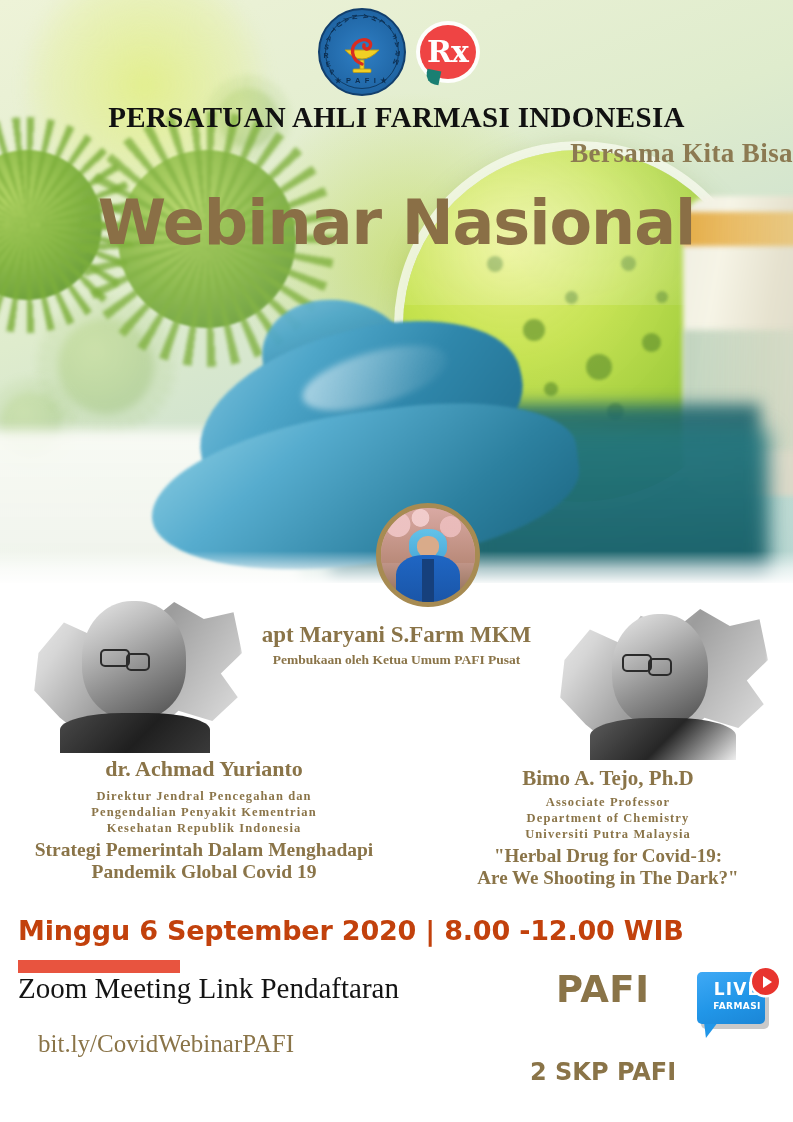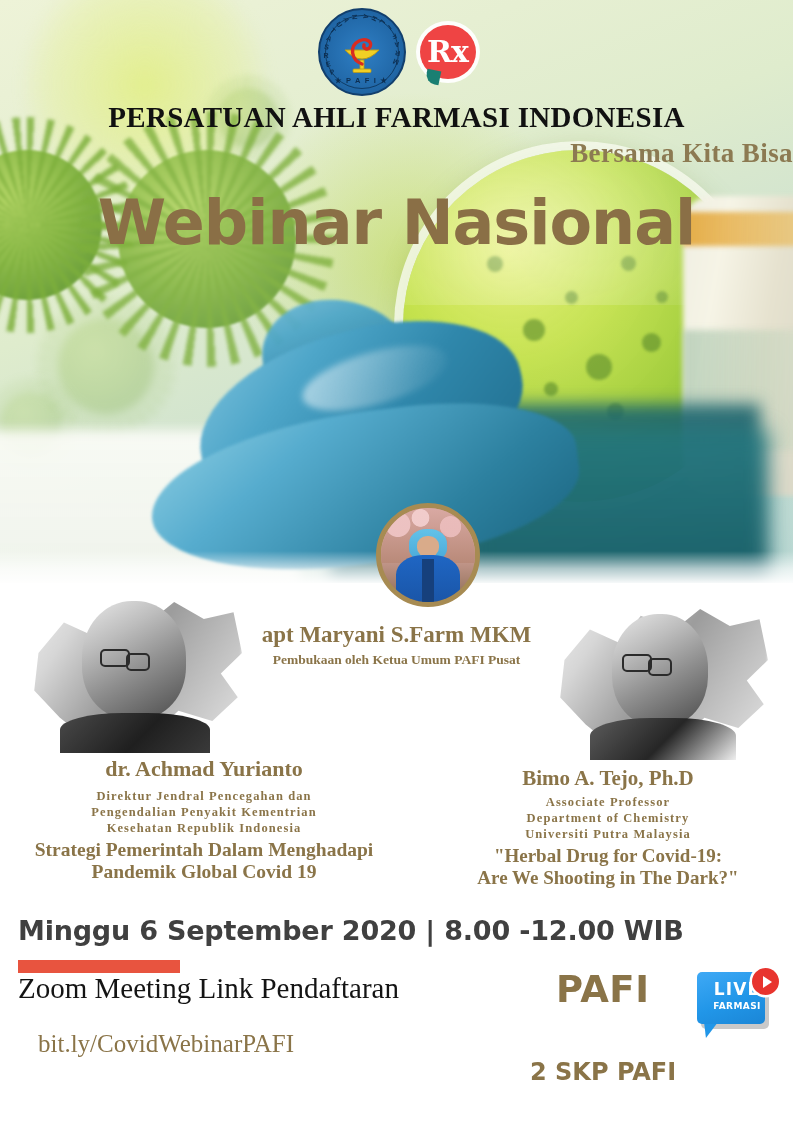--- a/index.html
+++ b/index.html
@@ -313,21 +313,21 @@
 
   .right-block { left:418px; top:766px; width:380px; }
   .right-block .sb-name  { font-size:21px; }
   .right-block .sb-role  { font-size:12.5px; margin-top:3px; }
   .right-block .sb-topic { font-size:19px; margin-top:3px; }
 
   
   .date-line {
     position:absolute; left:18px; top:915px;
     font-family:"DejaVu Sans", sans-serif;
-    font-size:27px; font-weight:bold; color:#404040;
+    font-size:27px; font-weight:bold; color:#c2410c;
     letter-spacing:-0.2px;
   }
   .red-bar {
     position:absolute; left:18px; top:960px; width:162px; height:13px;
     background:#e8543f;
   }
   .zoom-line {
     position:absolute; left:18px; top:972px;
     font-family:"Liberation Serif", serif;
     font-size:29px; color:#141414;

